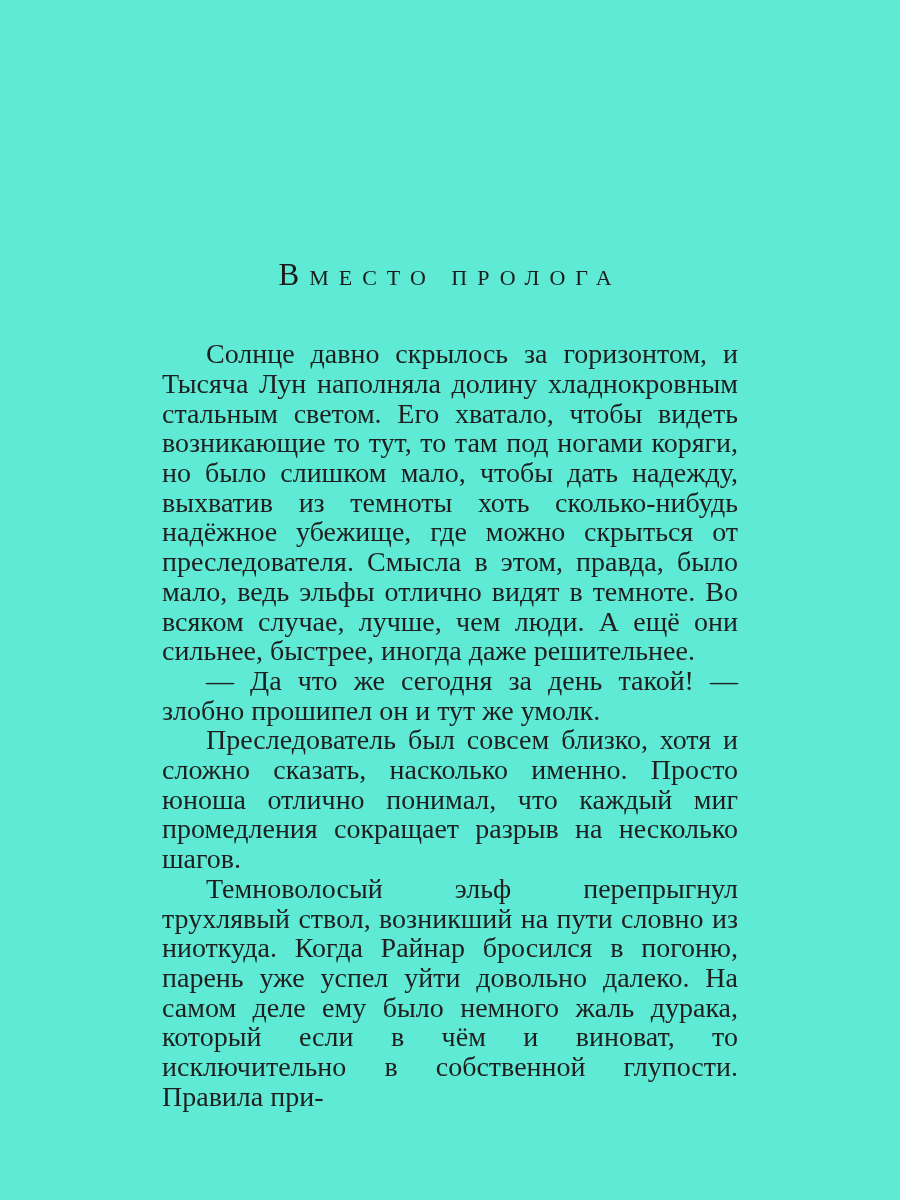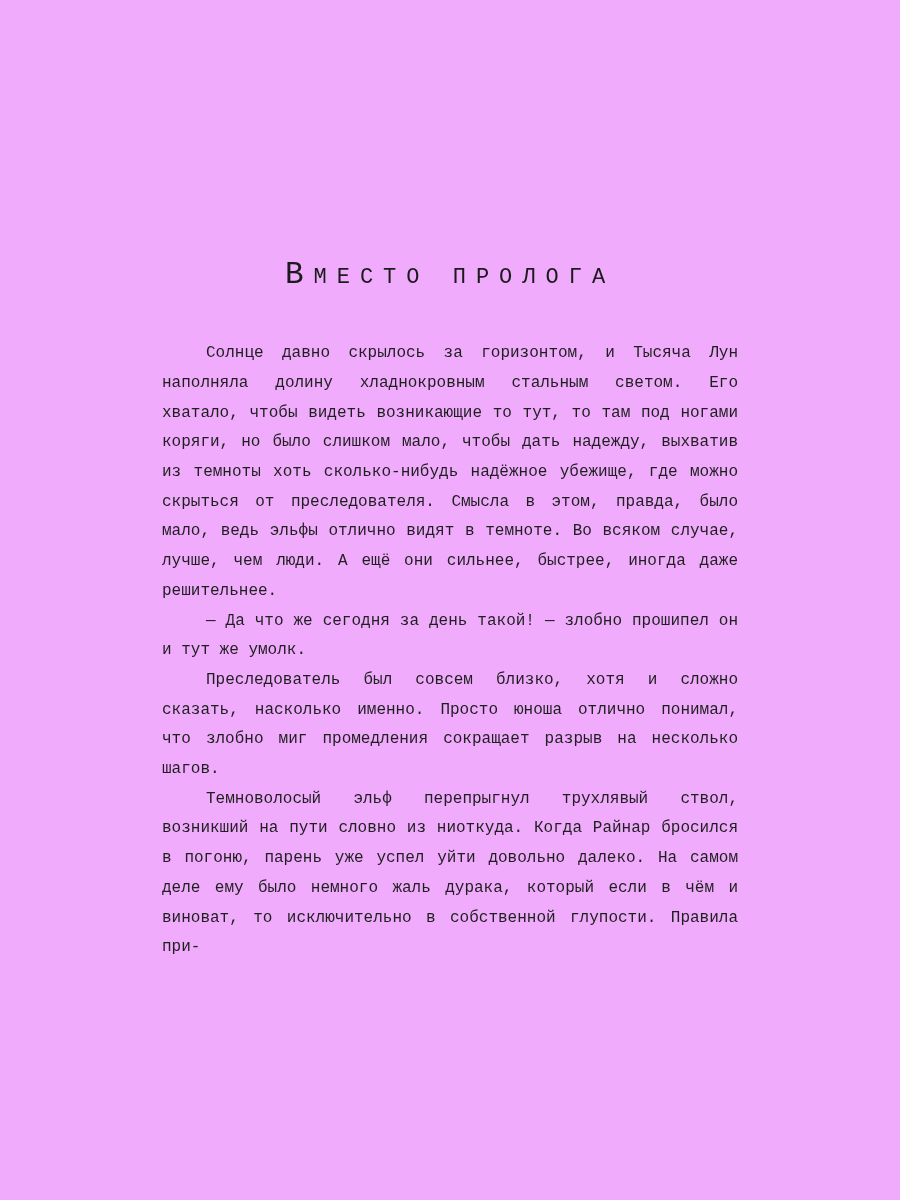--- a/index.html
+++ b/index.html
@@ -5,23 +5,23 @@
   * { box-sizing: border-box; }
   html, body {
     margin: 0;
     padding: 0;
     background: #ffffff;
   }
   .book-page {
     position: relative;
     width: 900px;
     height: 1200px;
-    background: #f0abfc;
+    background: #5eead4;
     overflow: hidden;
-    font-family: Liberation Mono, monospace;
+    font-family: Liberation Serif, serif;
     color: #1c1c1c;
   }
   .content {
     position: absolute;
     left: 162px;
     top: 256px;
     width: 576px;
   }
   .chapter-title {
     text-align: center;
@@ -32,33 +32,33 @@
     color: #1b1b1b;
     margin: 0 0 46px 0;
     line-height: 1.2;
     white-space: nowrap;
   }
   .chapter-title::first-letter {
     font-size: 31px;
   }
   .body-text p {
     margin: 0;
-    font-size: 16px;
+    font-size: 28px;
     line-height: 29.7px;
     text-align: justify;
     text-indent: 44px;
     color: #1f1f1f;
   }
 </style>
 </head>
 <body>
 
 <div class="book-page">
   <div class="content">
     <h1 class="chapter-title">Вместо пролога</h1>
     <div class="body-text">
       <p>Солнце давно скрылось за горизонтом, и Тысяча Лун наполняла долину хладнокровным стальным светом. Его хватало, чтобы видеть возникающие то тут, то там под ногами коряги, но было слишком мало, чтобы дать надежду, выхватив из темноты хоть сколько-нибудь надёжное убежище, где можно скрыться от преследователя. Смысла в этом, правда, было мало, ведь эльфы отлично видят в темноте. Во всяком случае, лучше, чем люди. А ещё они сильнее, быстрее, иногда даже решительнее.</p>
       <p>— Да что же сегодня за день такой! — злобно прошипел он и тут же умолк.</p>
-      <p>Преследователь был совсем близко, хотя и сложно сказать, насколько именно. Просто юноша отлично понимал, что злобно миг промедления сокращает разрыв на несколько шагов.</p>
+      <p>Преследователь был совсем близко, хотя и сложно сказать, насколько именно. Просто юноша отлично понимал, что каждый миг промедления сокращает разрыв на несколько шагов.</p>
       <p>Темноволосый эльф перепрыгнул трухлявый ствол, возникший на пути словно из ниоткуда. Когда Райнар бросился в погоню, парень уже успел уйти довольно далеко. На самом деле ему было немного жаль дурака, который если в чём и виноват, то исключительно в собственной глупости. Правила при-</p>
     </div>
   </div>
 </div>
 
 </body></html>

